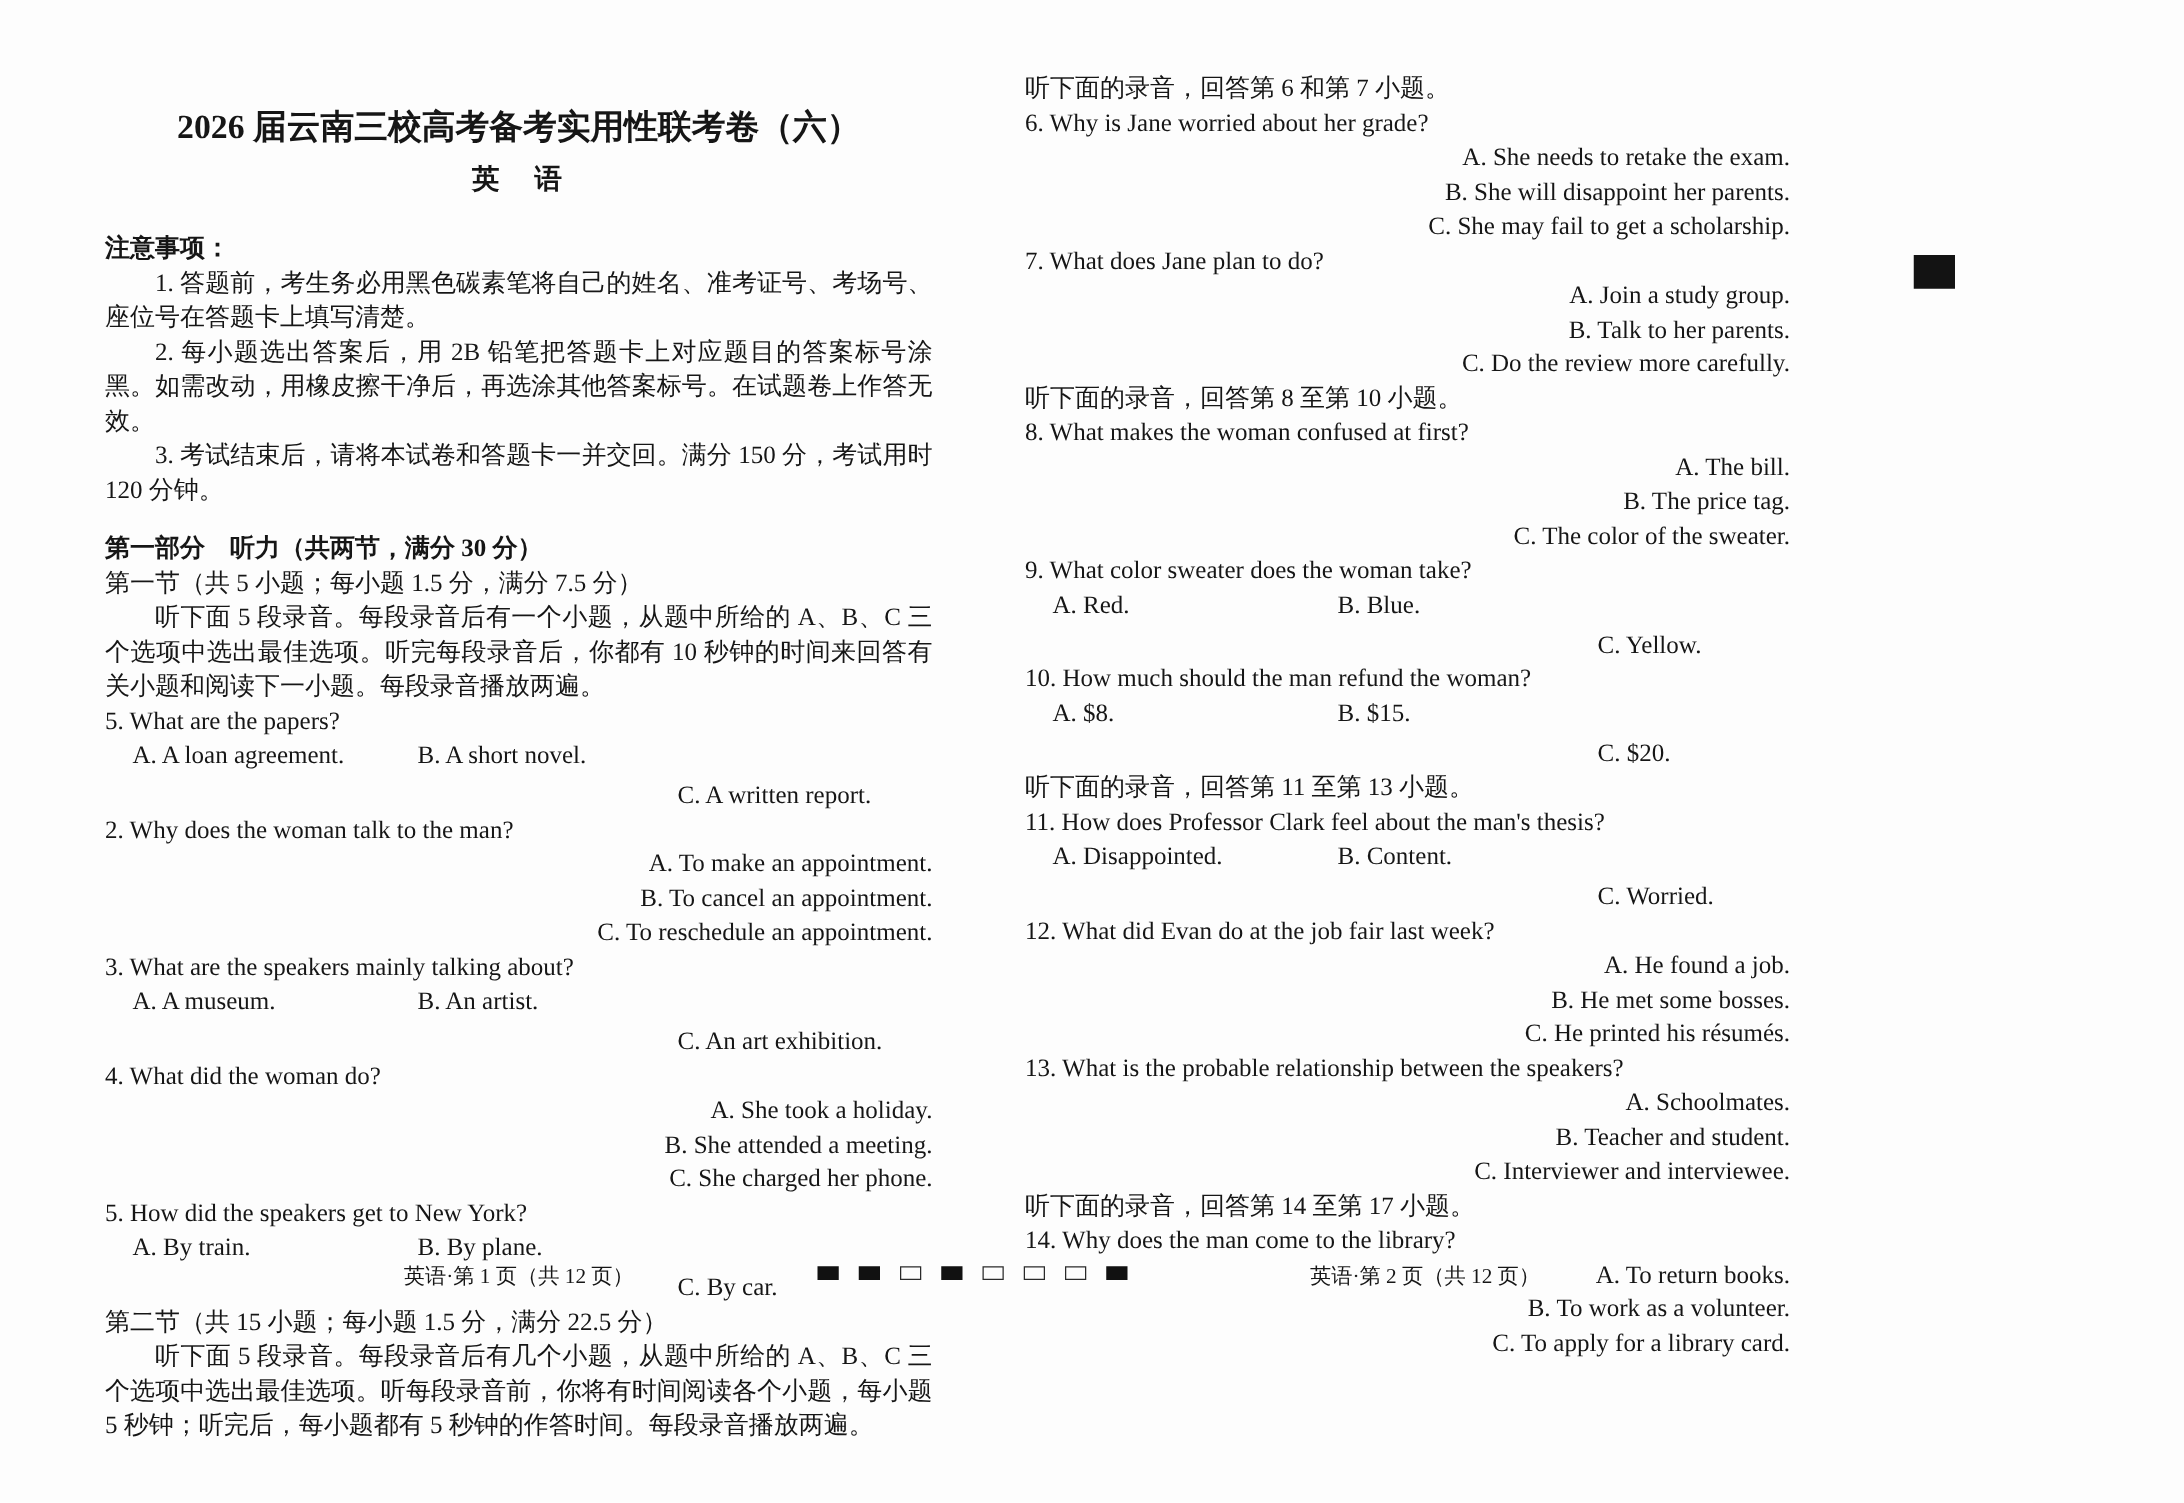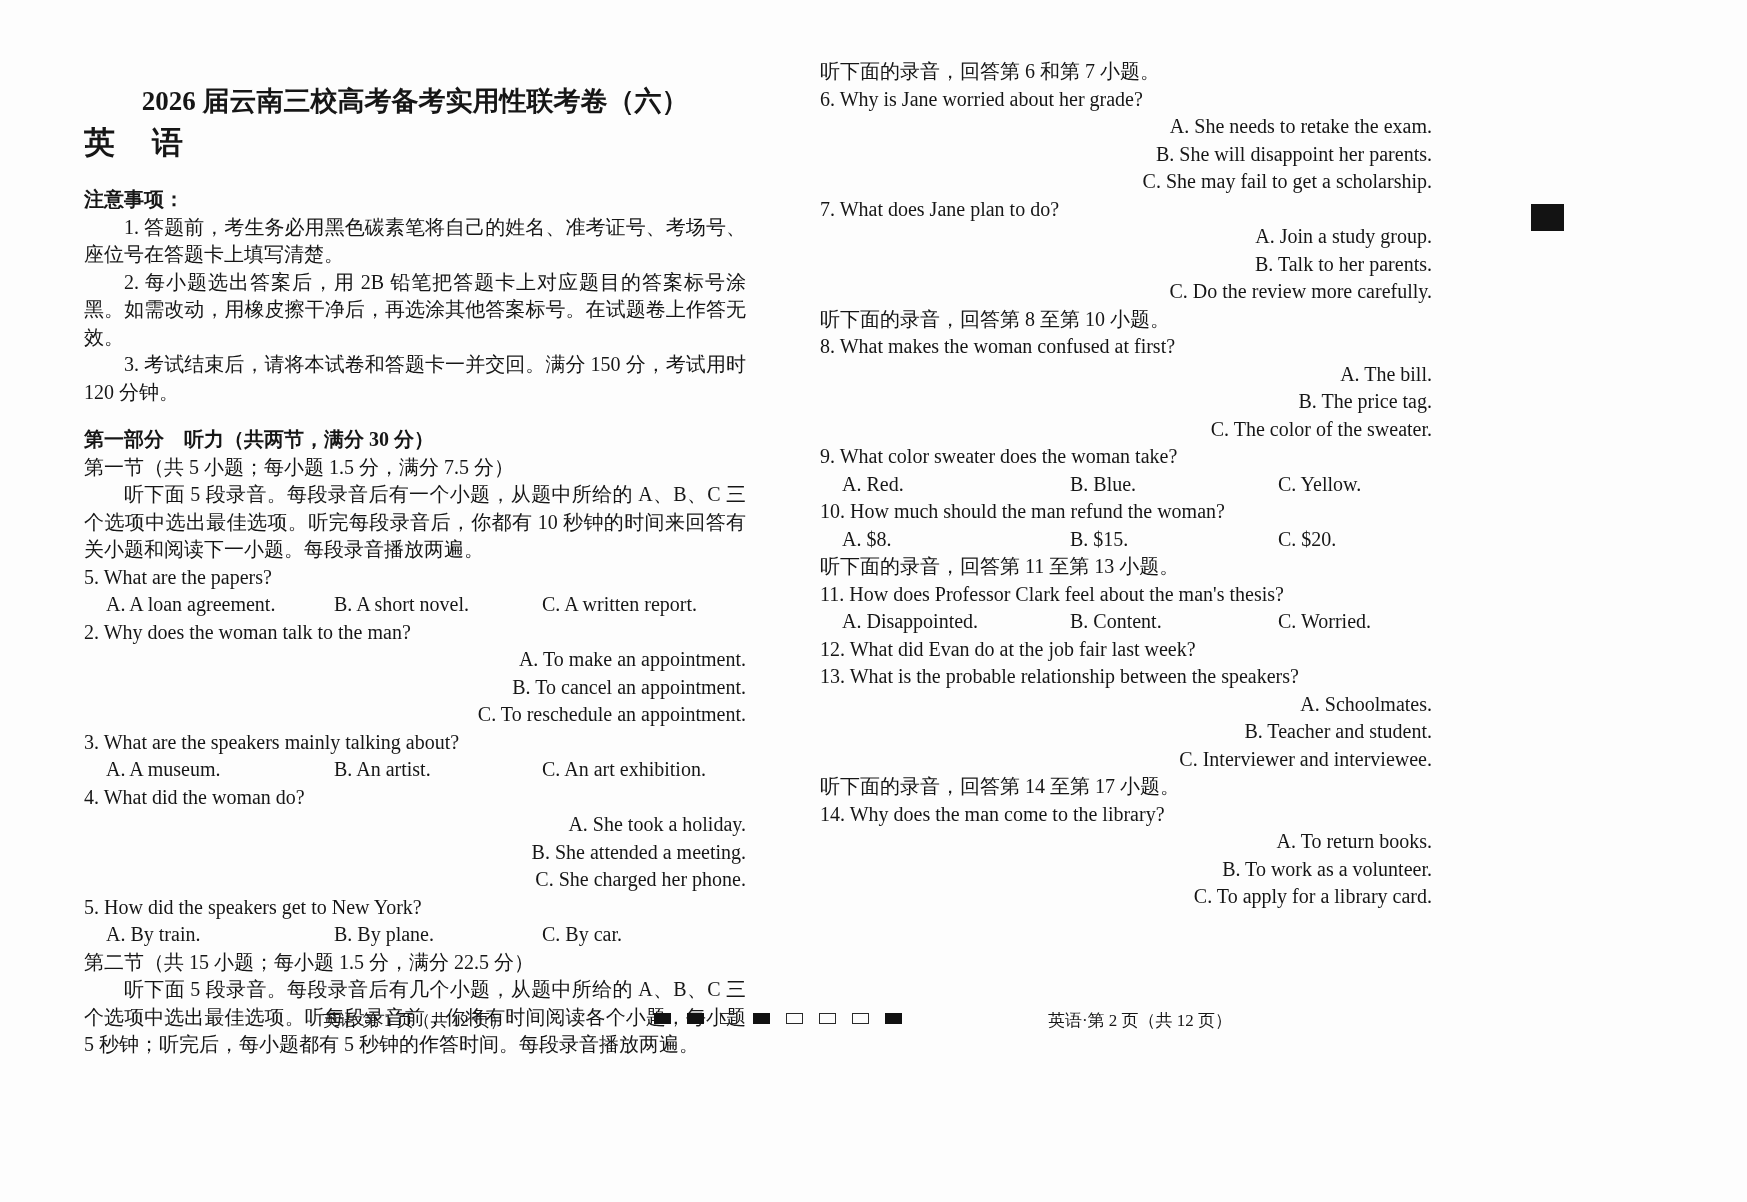--- a/index.html
+++ b/index.html
@@ -5,32 +5,32 @@
   html,body{margin:0;padding:0;}
   body{background:#ffffff;}
   .page{
     position:relative;width:1747px;height:1202px;background:#fdfdfd;
     font-family:"Liberation Serif","DejaVu Serif",serif;color:#161616;overflow:hidden;
   }
   .col{position:absolute;font-size:20px;line-height:27.5px;}
   .col-left{left:84px;top:84px;width:662px;font-family:Liberation Serif, serif;}
   .col-right{left:820px;top:58px;width:612px;}
   .doc-title{font-size:27px;line-height:34px;font-weight:bold;text-align:center;margin-bottom:8px;}
-  .doc-subject{font-size:31px;line-height:34px;font-weight:bold;letter-spacing:3px;margin-bottom:26px;}
+  .doc-subject{font-size:22px;line-height:34px;font-weight:bold;text-align:center;letter-spacing:3px;margin-bottom:26px;}
   .notice-head{font-weight:bold;}
   .para{text-indent:2em;text-align:justify;}
   .section-head{font-weight:bold;margin-top:20px;}
   .plain{}
   .question{}
   .q-text{}
   .opts-stack{padding-left:22px;text-align:right;}
   .opts-row{display:flex;padding-left:22px;}
   .opts-row .opt-0{width:228px;}
   .opts-row .opt-1{width:208px;}
-  .opts-row .opt-2{flex:1;}
+  .opts-row .opt-2{flex:1;margin-top:32px;}
   .footer{position:absolute;top:1010px;font-size:17px;line-height:22px;text-align:center;}
   .footer-left{left:84px;width:662px;}
   .footer-right{left:820px;width:640px;}
   .reg-marks{position:absolute;left:654px;top:1013px;display:flex;gap:16px;}
   .reg-mark{width:17px;height:11px;display:inline-block;}
   .reg-mark.filled{background:#111;}
   .reg-mark.hollow{border:1.5px solid #2a2a2a;background:transparent;box-sizing:border-box;}
   .edge-mark{position:absolute;left:1531px;top:204px;width:33px;height:27px;background:#131313;}
 </style>
 </head>
@@ -137,20 +137,25 @@
       <div class="question">
         <div class="q-text">11. How does Professor Clark feel about the man's thesis?</div>
         <div class="opts-row">
           <div class="opt opt-0">A. Disappointed.</div>
           <div class="opt opt-1">B. Content.</div>
           <div class="opt opt-2">C. Worried.</div>
         </div>
       </div>
       <div class="question">
         <div class="q-text">12. What did Evan do at the job fair last week?</div>
+        <div class="opts-stack">
+          <div class="opt opt-0">A. He found a job.</div>
+          <div class="opt opt-1">B. He met some bosses.</div>
+          <div class="opt opt-2">C. He printed his résumés.</div>
+        </div>
       </div>
       <div class="question">
         <div class="q-text">13. What is the probable relationship between the speakers?</div>
         <div class="opts-stack">
           <div class="opt opt-0">A. Schoolmates.</div>
           <div class="opt opt-1">B. Teacher and student.</div>
           <div class="opt opt-2">C. Interviewer and interviewee.</div>
         </div>
       </div>
       <div class="plain">听下面的录音，回答第 14 至第 17 小题。</div>

